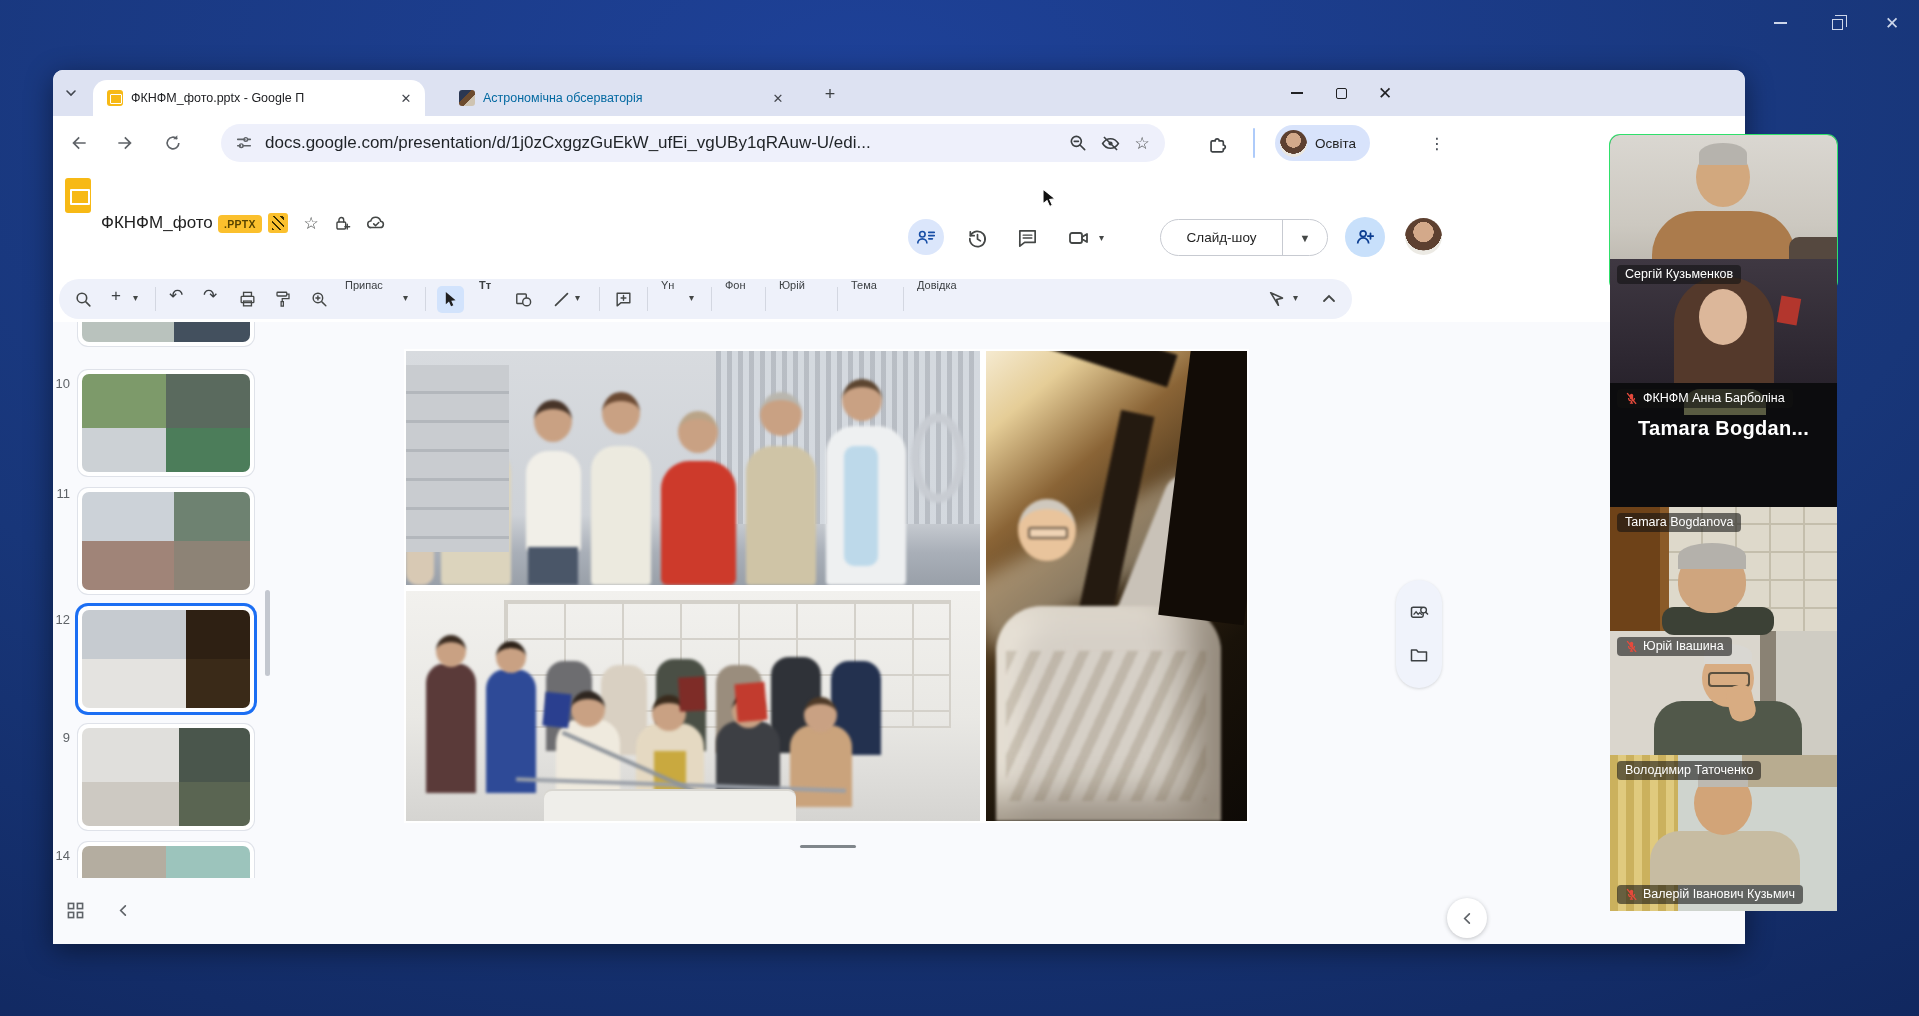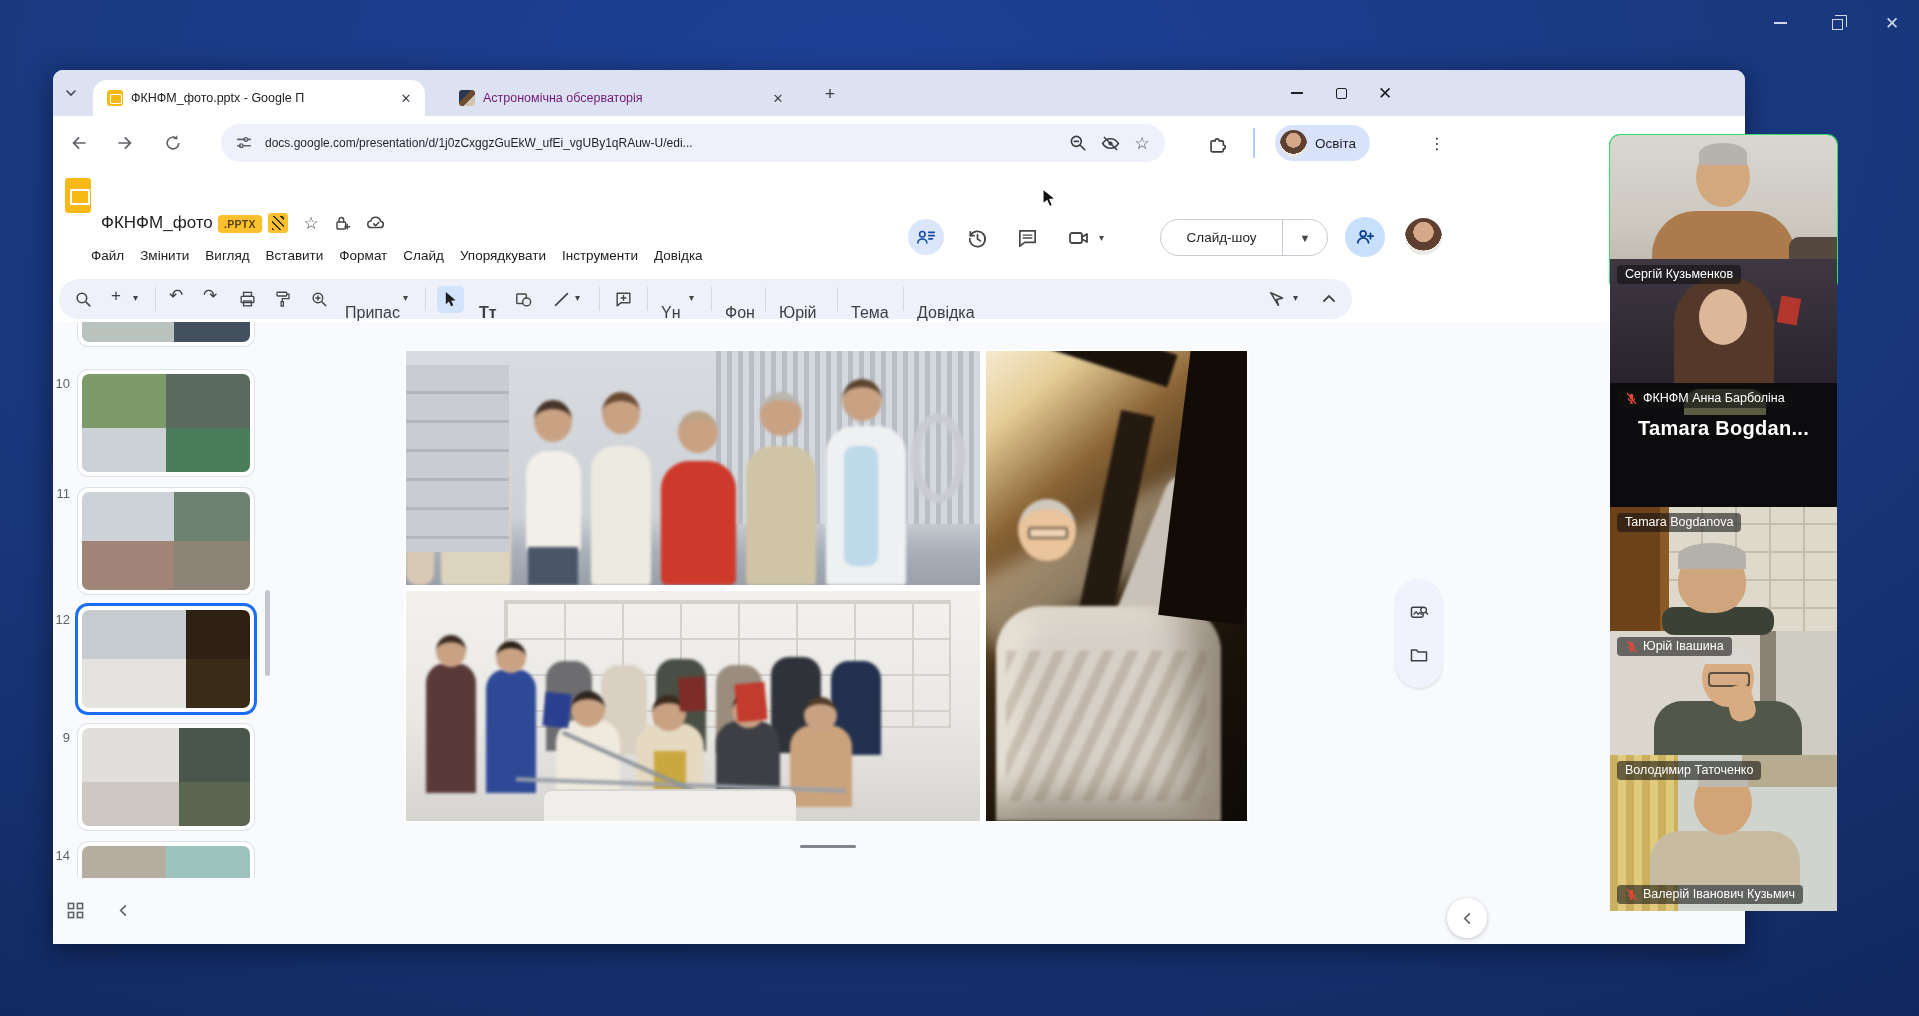--- a/index.html
+++ b/index.html
@@ -27,38 +27,38 @@
   .tabchev{position:absolute;left:8px;top:13px;width:20px;height:20px;color:#41464e;font-size:12px;
     display:flex;align-items:center;justify-content:center}
   .tab{position:absolute;display:flex;align-items:center;overflow:hidden}
   .tab.active{left:40px;top:10px;width:332px;height:36px;background:#fff;border-radius:14px 14px 0 0;padding:0 10px 0 14px}
   .tab.inactive{left:392px;top:12px;width:352px;height:32px;border-radius:8px;padding:0 10px 0 14px}
   .fav1{width:16px;height:16px;border-radius:3px;background:#f7b915;position:relative;flex:0 0 auto}
   .fav1::before{content:'';position:absolute;left:3px;top:4px;width:10px;height:8px;border:1.6px solid #fff;border-radius:1px}
   .fav2{width:16px;height:16px;border-radius:3px;flex:0 0 auto;
     background:linear-gradient(135deg,#2b3752 0 40%,#6d4b2e 40% 65%,#cfc4b2 65% 100%)}
   .tabtitle{flex:1;margin:0 8px;font-size:12.5px;color:#202124;white-space:nowrap;overflow:hidden;position:relative}
-  .tab.inactive .tabtitle{color:#701a75}
+  .tab.inactive .tabtitle{color:#0369a1}
   .tab.active .tabtitle::after{content:'';position:absolute;right:0;top:0;bottom:0;width:26px;background:linear-gradient(90deg,rgba(255,255,255,0),#fff)}
   .tabx{width:18px;height:18px;border-radius:50%;display:flex;align-items:center;justify-content:center;
     color:#44474e;font-size:13px;flex:0 0 auto}
   .newtab{position:absolute;left:766px;top:13px;width:22px;height:22px;color:#3c4043;font-size:18px;
     display:flex;align-items:center;justify-content:center}
   .winctl{position:absolute;top:0;height:46px;display:flex;align-items:center;color:#202124}
   .winctl .wbtn{width:44px;height:30px;display:flex;align-items:center;justify-content:center}
   .wmin{width:12px;height:1.8px;background:#202124}
   .wmax{width:11px;height:11px;border:1.6px solid #202124;border-radius:2px}
   .wx{font-size:17px}
 
   
   .urlrow{position:absolute;left:0;top:46px;right:0;height:54px;background:#fff}
   .navic{position:absolute;top:15px;width:24px;height:24px;display:flex;align-items:center;justify-content:center}
   .urlpill{position:absolute;left:168px;top:8px;width:944px;height:38px;border-radius:19px;background:#eef0fb;
     display:flex;align-items:center;padding:0 12px;gap:10px}
-  .urltext{flex:1;font-size:12px;color:#1f2327;white-space:nowrap;overflow:hidden}
+  .urltext{flex:1;font-size:17px;color:#1f2327;white-space:nowrap;overflow:hidden}
   .pillic{width:22px;height:22px;display:flex;align-items:center;justify-content:center;flex:0 0 auto}
   .extic{position:absolute;left:1152px;top:14px;width:26px;height:26px;display:flex;align-items:center;justify-content:center}
   .urldiv{position:absolute;left:1200px;top:12px;width:2px;height:30px;background:#aecbfa;border-radius:1px}
   .profile{position:absolute;left:1222px;top:9px;height:36px;border-radius:18px;background:#d8e3fb;
     display:flex;align-items:center;gap:8px;padding:0 14px 0 5px}
   .pav{width:27px;height:27px;border-radius:50%;background:radial-gradient(circle at 50% 38%,#d3a98a 0 34%,#5d4030 35% 62%,#e9e6e0 63%)}
   .profname{font-size:13.5px;color:#1f1f1f}
   .kebab{position:absolute;left:1372px;top:14px;width:24px;height:26px;color:#41464e;font-size:16px;
     display:flex;align-items:center;justify-content:center}
   .cursor{position:absolute;left:986px;top:72px;z-index:60}
@@ -85,21 +85,21 @@
     display:flex;align-items:stretch;background:#fff}
   .ssmain{flex:1;display:flex;align-items:center;justify-content:center;font-size:13.5px;color:#1f1f1f;border-right:1px solid #c7cad1}
   .ssdd{width:44px;display:flex;align-items:center;justify-content:center;color:#444746;font-size:11px}
   .share{left:1292px;width:40px;height:40px;top:147px;background:#c8e0fb}
   .hav{position:absolute;left:1352px;top:148px;width:37px;height:37px;border-radius:50%;
     background:radial-gradient(circle at 50% 38%,#d3a98a 0 34%,#5d4030 35% 62%,#eceae4 63%)}
 
   
   .toolbar{position:absolute;left:6px;top:209px;width:1293px;height:40px;background:#eef1fa;border-radius:21px}
   .tbi{position:absolute;top:8px;width:24px;height:24px;display:flex;align-items:center;justify-content:center;color:#444746}
-  .tbtxt{position:absolute;top:25px;font-size:16px;color:#3c4043;white-space:nowrap}
+  .tbtxt{position:absolute;top:0;font-size:11px;color:#3c4043;white-space:nowrap}
   .tbdd{position:absolute;top:13px;font-size:10px;color:#444746}
   .tbsep{position:absolute;top:8px;width:1px;height:24px;background:#d3d7e1}
   .selbox{position:absolute;left:378px;top:7px;width:27px;height:27px;background:#d2e3fc;border-radius:5px;
     display:flex;align-items:center;justify-content:center}
 
   
   .content{position:absolute;left:0;top:252px;right:0;height:556px;background:#f9fafd;overflow:hidden}
 
   
   .tnum{position:absolute;left:-9px;width:26px;text-align:right;font-size:13px;color:#5f6368}
@@ -307,31 +307,20 @@
           <rect x="5" y="10" width="11" height="9" rx="1.5" fill="none" stroke="#444746" stroke-width="1.8"></rect>
           <path d="M7.5 10V7.5a3 3 0 0 1 6 0V10M18 13v6M15 16h6" fill="none" stroke="#444746" stroke-width="1.8" stroke-linecap="round"></path>
         </svg>
     </span>
     <span class="hdric" style="left:312px">
       <svg width="22" height="22" viewBox="0 0 24 24">
           <path d="M7 17h9.5a3.5 3.5 0 0 0 .5-6.97A5.5 5.5 0 0 0 6.3 9.8 3.6 3.6 0 0 0 7 17z" fill="none" stroke="#444746" stroke-width="1.7"></path>
           <path d="M9.5 13l2 2 3.5-3.5" fill="none" stroke="#444746" stroke-width="1.7" stroke-linecap="round"></path>
         </svg>
     </span>
-    <div class="menubar">
-        <span class="mi">Файл</span>
-        <span class="mi">Змінити</span>
-        <span class="mi">Вигляд</span>
-        <span class="mi">Вставити</span>
-        <span class="mi">Формат</span>
-        <span class="mi">Слайд</span>
-        <span class="mi">Упорядкувати</span>
-        <span class="mi">Інструменти</span>
-        <span class="mi">Довідка</span>
-      </div>
 
     <span class="actcirc present">
       <svg width="22" height="22" viewBox="0 0 24 24">
           <circle cx="8" cy="9" r="3" fill="none" stroke="#174ea6" stroke-width="1.8"></circle>
           <path d="M3 19a5 5 0 0 1 10 0" fill="none" stroke="#174ea6" stroke-width="1.8"></path>
           <path d="M15 7h6M15 10.5h6M15 14h4" stroke="#174ea6" stroke-width="1.8" stroke-linecap="round"></path>
         </svg>
     </span>
     <span class="actic" style="left:912px">
       <svg width="23" height="23" viewBox="0 0 24 24">

